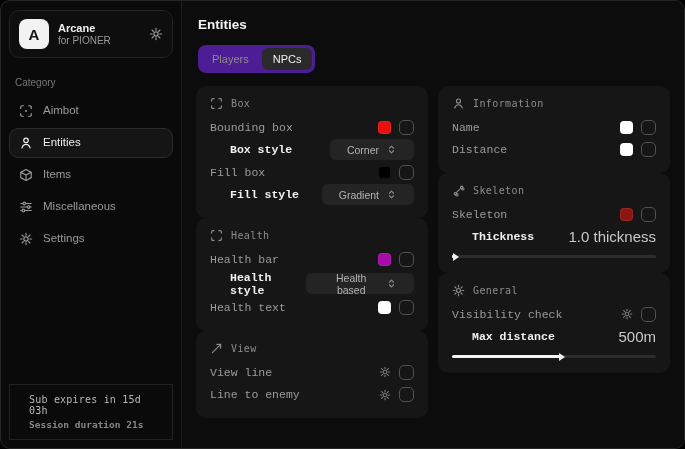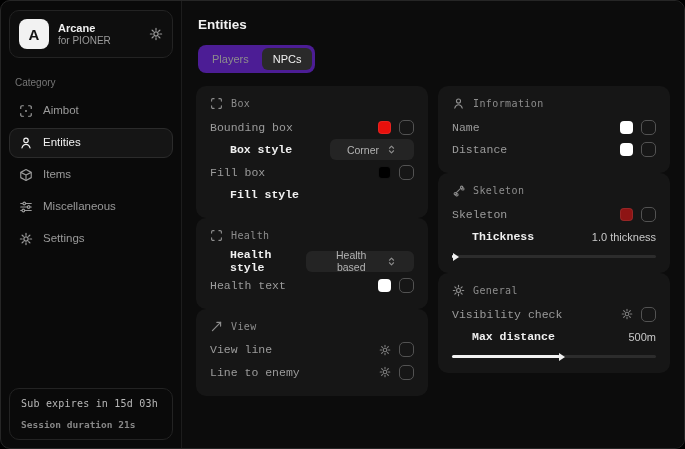--- a/index.html
+++ b/index.html
@@ -22,43 +22,43 @@
   .app-name { font-size:11px; font-weight:700; color:#f0f0f0; }
   .app-sub { font-size:10px; color:#9a9a9a; }
   .hdr-gear { margin-left:auto; color:#9a9a9a; display:flex; cursor:pointer; }
   .category-label { font-size:10px; color:#767676; margin:19px 6px 8px; }
   .nav { display:flex; flex-direction:column; gap:2px; }
   .nav-item { display:flex; align-items:flex-start; gap:10px; padding:7px 9px;
     border-radius:9px; border:1px solid transparent; color:#9a9a9a;
     font-size:11.5px; cursor:pointer; }
   .nav-item.active { background:#151515; border-color:#2b2b2b; color:#f0f0f0; }
   .nav-item .icn { display:flex; color:inherit; }
-  .side-footer { margin-top:auto; border:1px solid #232323; border-radius:10px;
-    padding:9px 11px; font-family:"DejaVu Sans Mono", monospace; }
+  .side-footer { margin-top:auto; border:1px solid #232323; border-radius:0;
+    padding:9px 19px; font-family:"DejaVu Sans Mono", monospace; }
   .foot1 { font-size:10px; color:#b9b9b9; letter-spacing:.2px; }
-  .foot2 { font-size:9.5px; color:#878787; font-weight:700; margin-top:10px; }
+  .foot2 { font-size:9.5px; color:#878787; font-weight:700; margin-top:3px; }
   
   .main { flex:1; background:#0c0c0c; padding:14px 14px 12px; display:flex; flex-direction:column; overflow:hidden; }
   .page-title { font-size:13.5px; font-weight:700; color:#f2f2f2; margin:2px 0 13px 2px; }
   .tabs { display:inline-flex; align-self:flex-start; background:#4c1d95;
     border-radius:8px; padding:3px; gap:2px; margin-left:2px; }
   .tab { border:none; background:transparent; color:#8d8d8d; font-size:11px;
     font-family:inherit; padding:5px 11px; border-radius:6px; cursor:pointer; }
   .tab.active { background:#2a2a2a; color:#f0f0f0; }
   .grid { display:grid; grid-template-columns:1fr 1fr; gap:10px; margin-top:13px; align-items:start; }
   .col { display:flex; flex-direction:column; }
   .card { background:#161616; border-radius:10px; padding:11px 14px 12px; }
   .card-h { display:flex; align-items:center; gap:8px; color:#8d8d8d;
     font-family:"DejaVu Sans Mono", monospace; font-size:10px; letter-spacing:.4px;
     margin-bottom:6px; }
   .card-h .icn { display:flex; }
   .row { display:flex; align-items:center; justify-content:space-between; min-height:22.5px; }
   .lbl { color:#9b9b9b; font-size:11.5px;font-family:Liberation Mono, monospace; }
   .lbl.strong { color:#f0f0f0; font-weight:700;margin-left:20px; }
-  .val { color:#c9c9c9; font-size:11px; }
+  .val { color:#c9c9c9; font-size:15px; }
   .ctrl { display:flex; align-items:center; gap:8px; }
   .swatch { width:13px; height:13px; border-radius:4px; border:1px solid rgba(255,255,255,.08); cursor:pointer; }
   .cbx { width:15px; height:15px; border:1.5px solid #525252; border-radius:5px;
     background:transparent; cursor:pointer; }
   .select { display:inline-flex; align-items:center; gap:7px; background:#242424;
     border:none; border-radius:6px; height:21px; padding:0 17px; color:#b3b3b3;
     font-size:10.5px; font-family:inherit; cursor:pointer; }
   .select .icn { display:flex; color:#8d8d8d; }
   .mini-gear { display:flex; color:#7d7d7d; cursor:pointer; }
   .slider { position:relative; height:3px; background:#2c2c2c; border-radius:2px;
@@ -188,31 +188,46 @@
           </div>
           <div class="row">
             <span class="lbl">Fill box</span>
             <span class="ctrl">
               <span class="swatch" style="background: rgb(0, 0, 0);"></span>
               <span class="cbx"></span>
             </span>
           </div>
           <div class="row">
             <span class="lbl strong">Fill style</span>
+            <button class="select">
+              <span>Gradient</span>
+              <span class="icn">
+                  <svg width="11" height="11" viewBox="0 0 16 16" fill="none" stroke="currentColor" stroke-width="1.6" stroke-linecap="round" stroke-linejoin="round">
+                    <path d="M5 6.2 8 3.2l3 3M5 9.8l3 3 3-3"></path>
+                  </svg>
+                </span>
+            </button>
           </div>
         </section>
 
         <section class="card">
           <div class="card-h">
             <span class="icn">
               <svg width="13" height="13" viewBox="0 0 16 16" fill="none" stroke="currentColor" stroke-width="1.4" stroke-linecap="round">
                   <path d="M2 5V3.5A1.5 1.5 0 0 1 3.5 2H5M11 2h1.5A1.5 1.5 0 0 1 14 3.5V5M14 11v1.5a1.5 1.5 0 0 1-1.5 1.5H11M5 14H3.5A1.5 1.5 0 0 1 2 12.5V11"></path>
                 </svg>
             </span>
             <span>Health</span>
+          </div>
+          <div class="row">
+            <span class="lbl">Health bar</span>
+            <span class="ctrl">
+              <span class="swatch" style="background: rgb(168, 11, 168);"></span>
+              <span class="cbx"></span>
+            </span>
           </div>
           <div class="row">
             <span class="lbl strong">Health style</span>
             <button class="select">
               <span>Health based</span>
               <span class="icn">
                   <svg width="11" height="11" viewBox="0 0 16 16" fill="none" stroke="currentColor" stroke-width="1.6" stroke-linecap="round" stroke-linejoin="round">
                     <path d="M5 6.2 8 3.2l3 3M5 9.8l3 3 3-3"></path>
                   </svg>
                 </span>

